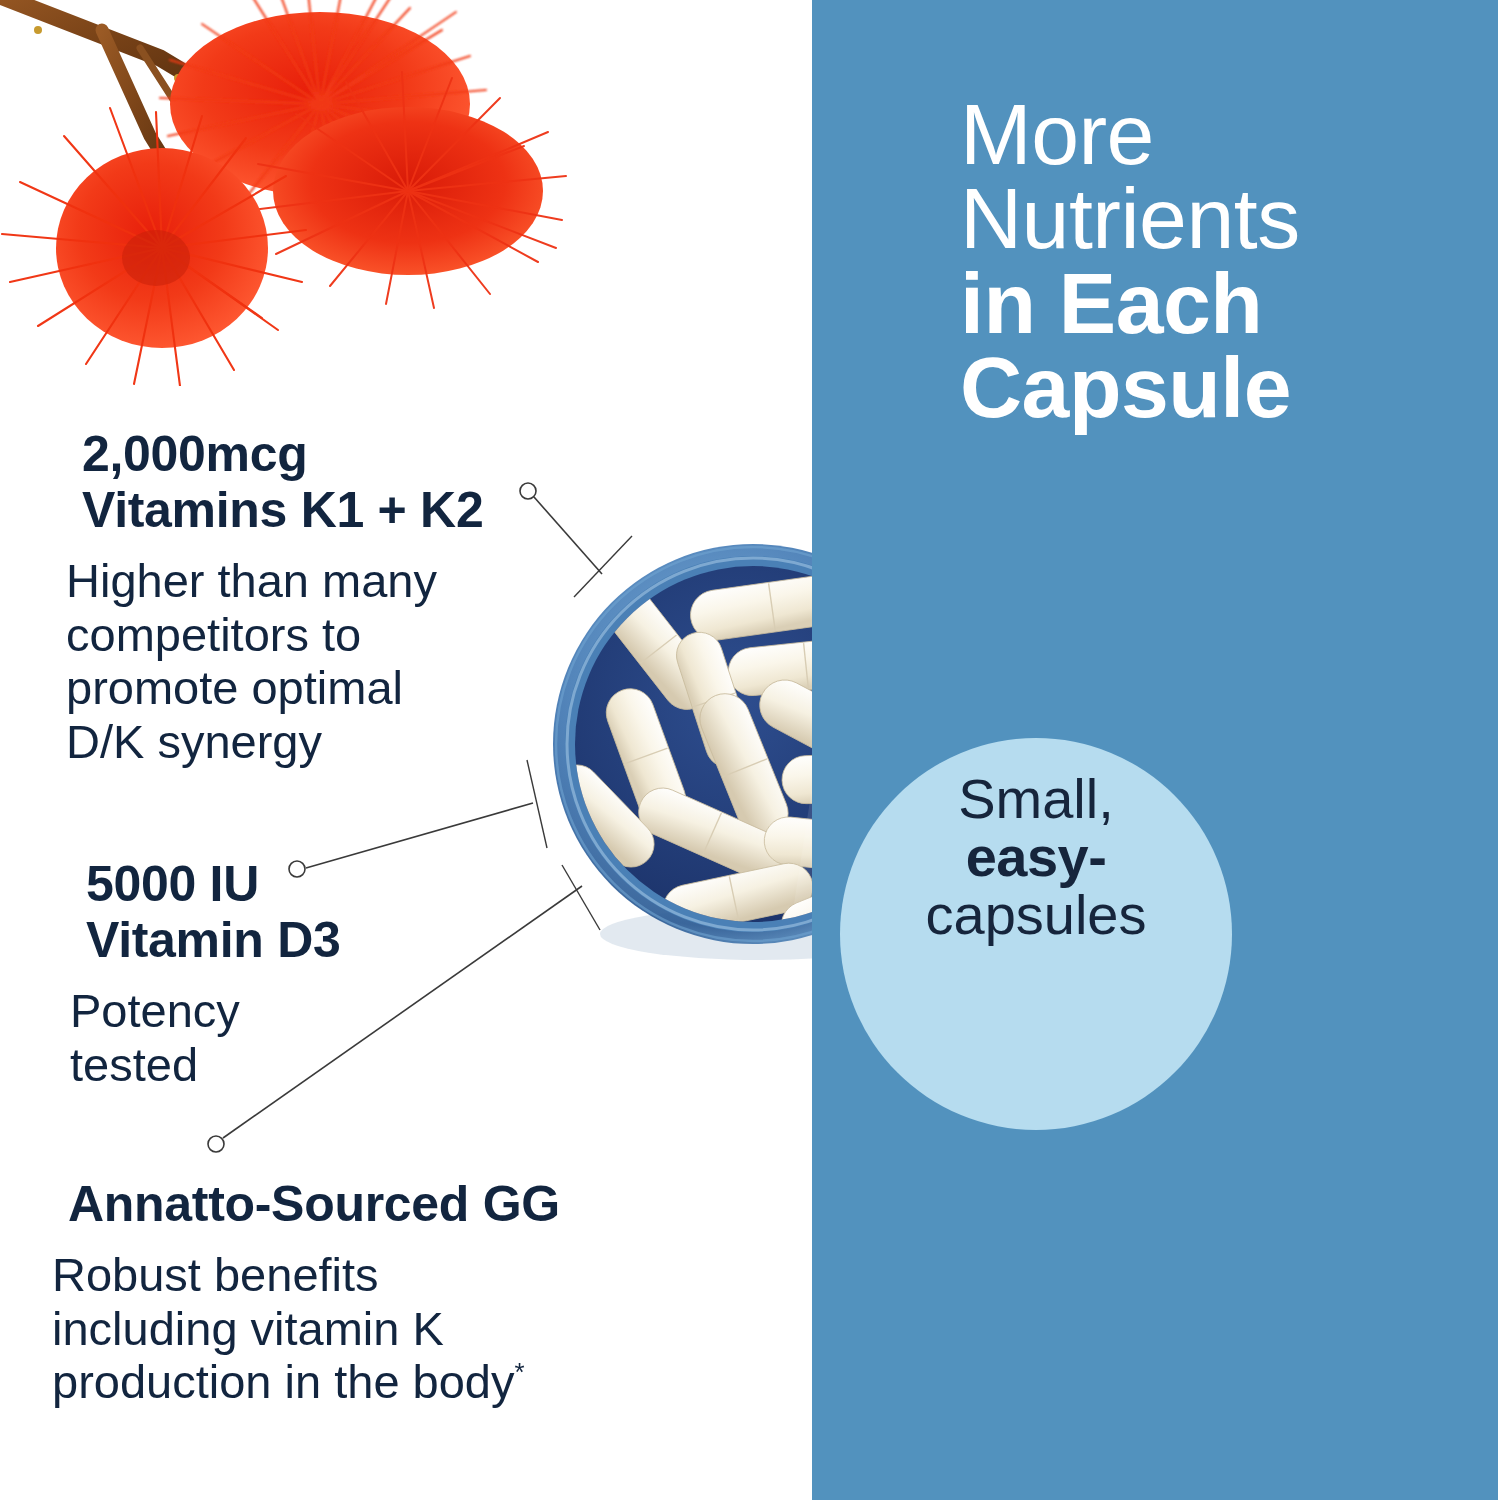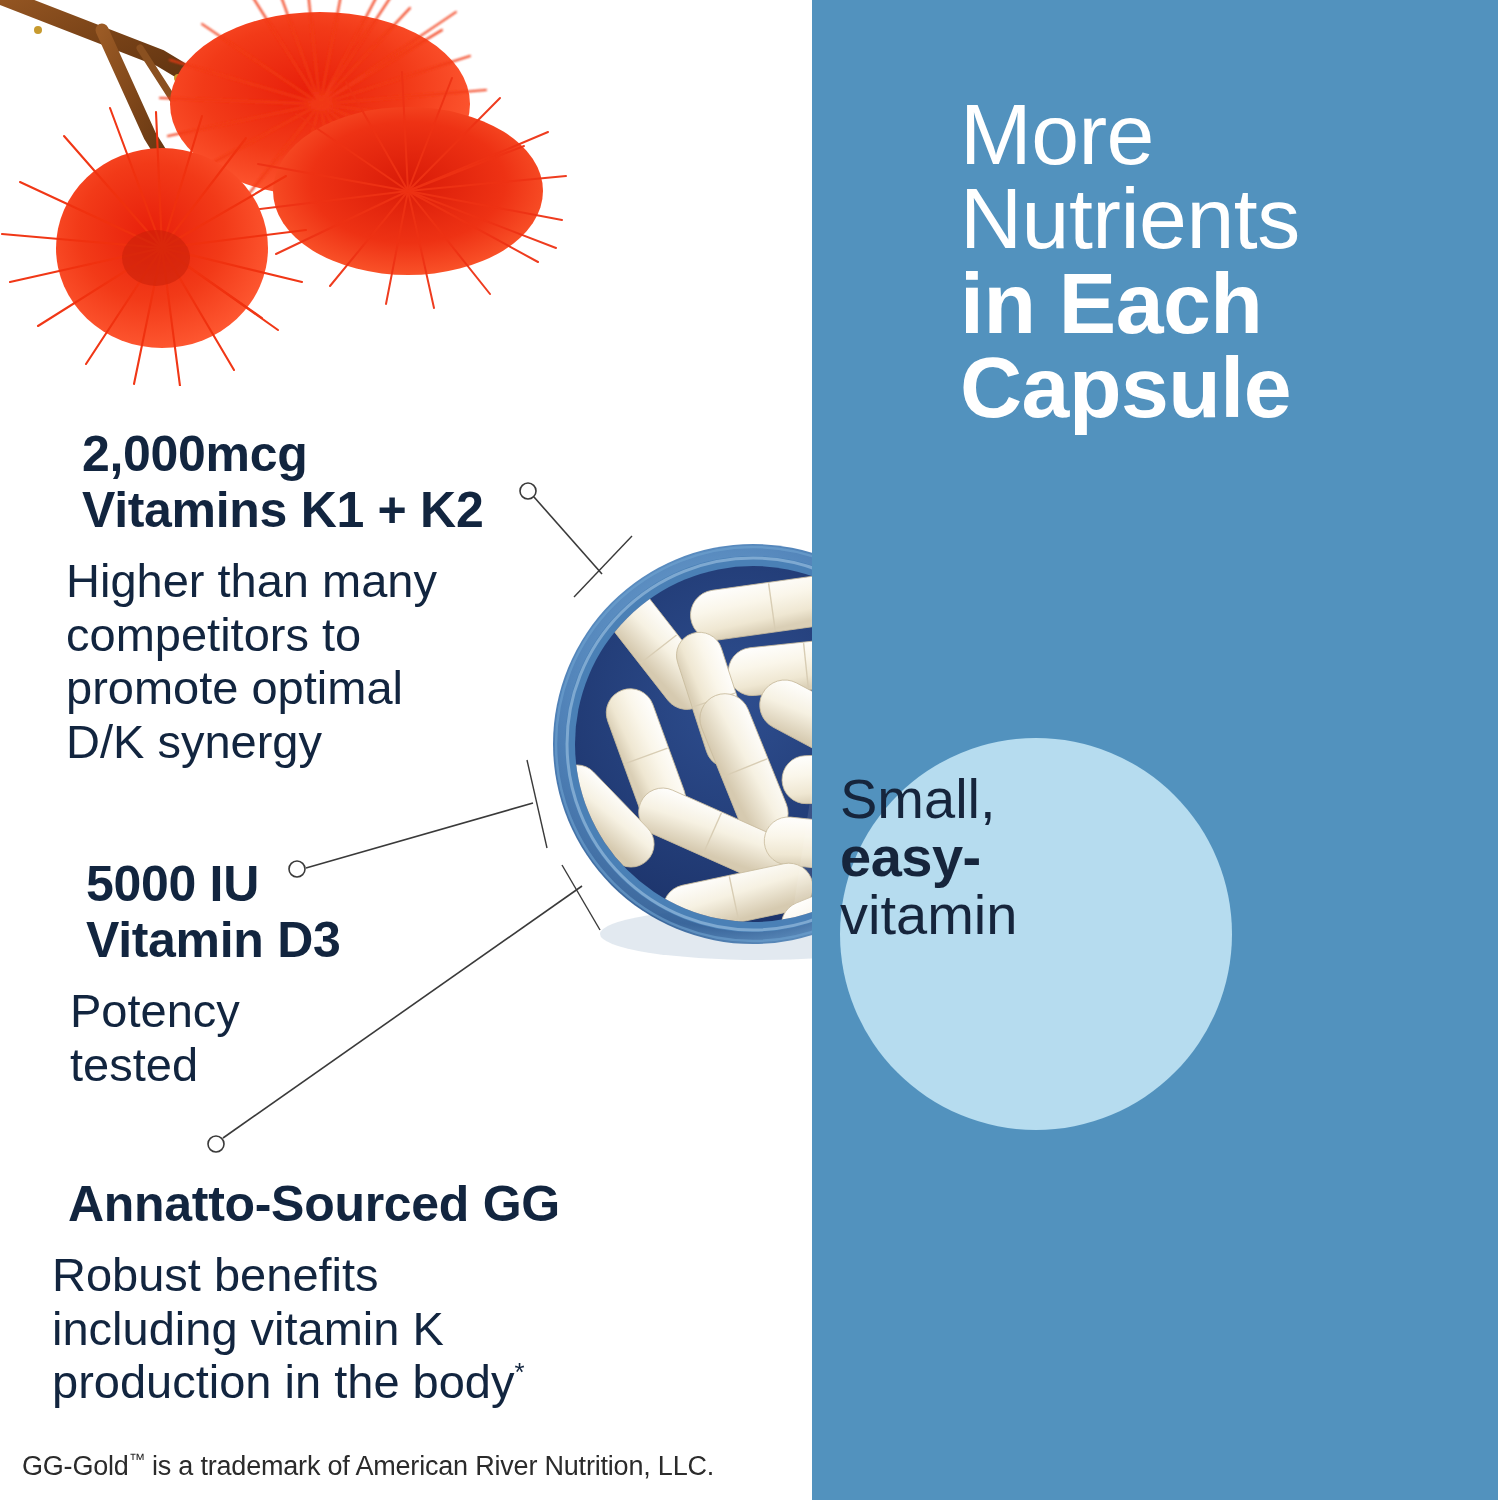--- a/index.html
+++ b/index.html
@@ -39,20 +39,21 @@
     position:absolute;
     left:840px; top:738px;
     width:392px; height:392px;
     border-radius:50%;
     background:#B6DCEF;
   }
   #swallow-text{
     position:absolute;
     left:840px; top:770px;
     width:392px;
+    text-align:center;
     color:#16253C;
     line-height:1.04;
     font-size:56px;
   }
   .sw-line{display:block;}
   .sw-reg{font-weight:400;}
   .sw-bold{font-weight:700;letter-spacing:-0.5px;}
 
   
   .feature{
@@ -369,33 +370,32 @@
 tested</p>
   </div>
 
   <div class="feature" id="feature-gg">
     <p class="f-head">Annatto-Sourced GG</p>
     <p class="f-body"><span>Robust benefits
 including vitamin K
 production in the body</span><span class="sup">*</span></p>
   </div>
 
-  <div id="footer"><span>GG-Gold</span><span class="tm">™</span><span> is a trademark of American River Nutrition, LLC.</span></div>
 
   <div id="blue-panel">
     
   </div>
 
   <div id="headline">
     <span class="hl-line hl-light">More</span>
     <span class="hl-line hl-light">Nutrients</span>
     <span class="hl-line hl-bold">in Each</span>
     <span class="hl-line hl-bold">Capsule</span>
   </div>
 
   <div id="swallow-circle"></div>
   <div id="swallow-text">
     <span class="sw-line sw-reg">Small,</span>
     <span class="sw-line sw-bold">easy-</span>
-    <span class="sw-line sw-reg">vitamin</span>
+    <span class="sw-line sw-reg">capsules</span>
   </div>
 
 </div>
 
 </body></html>

